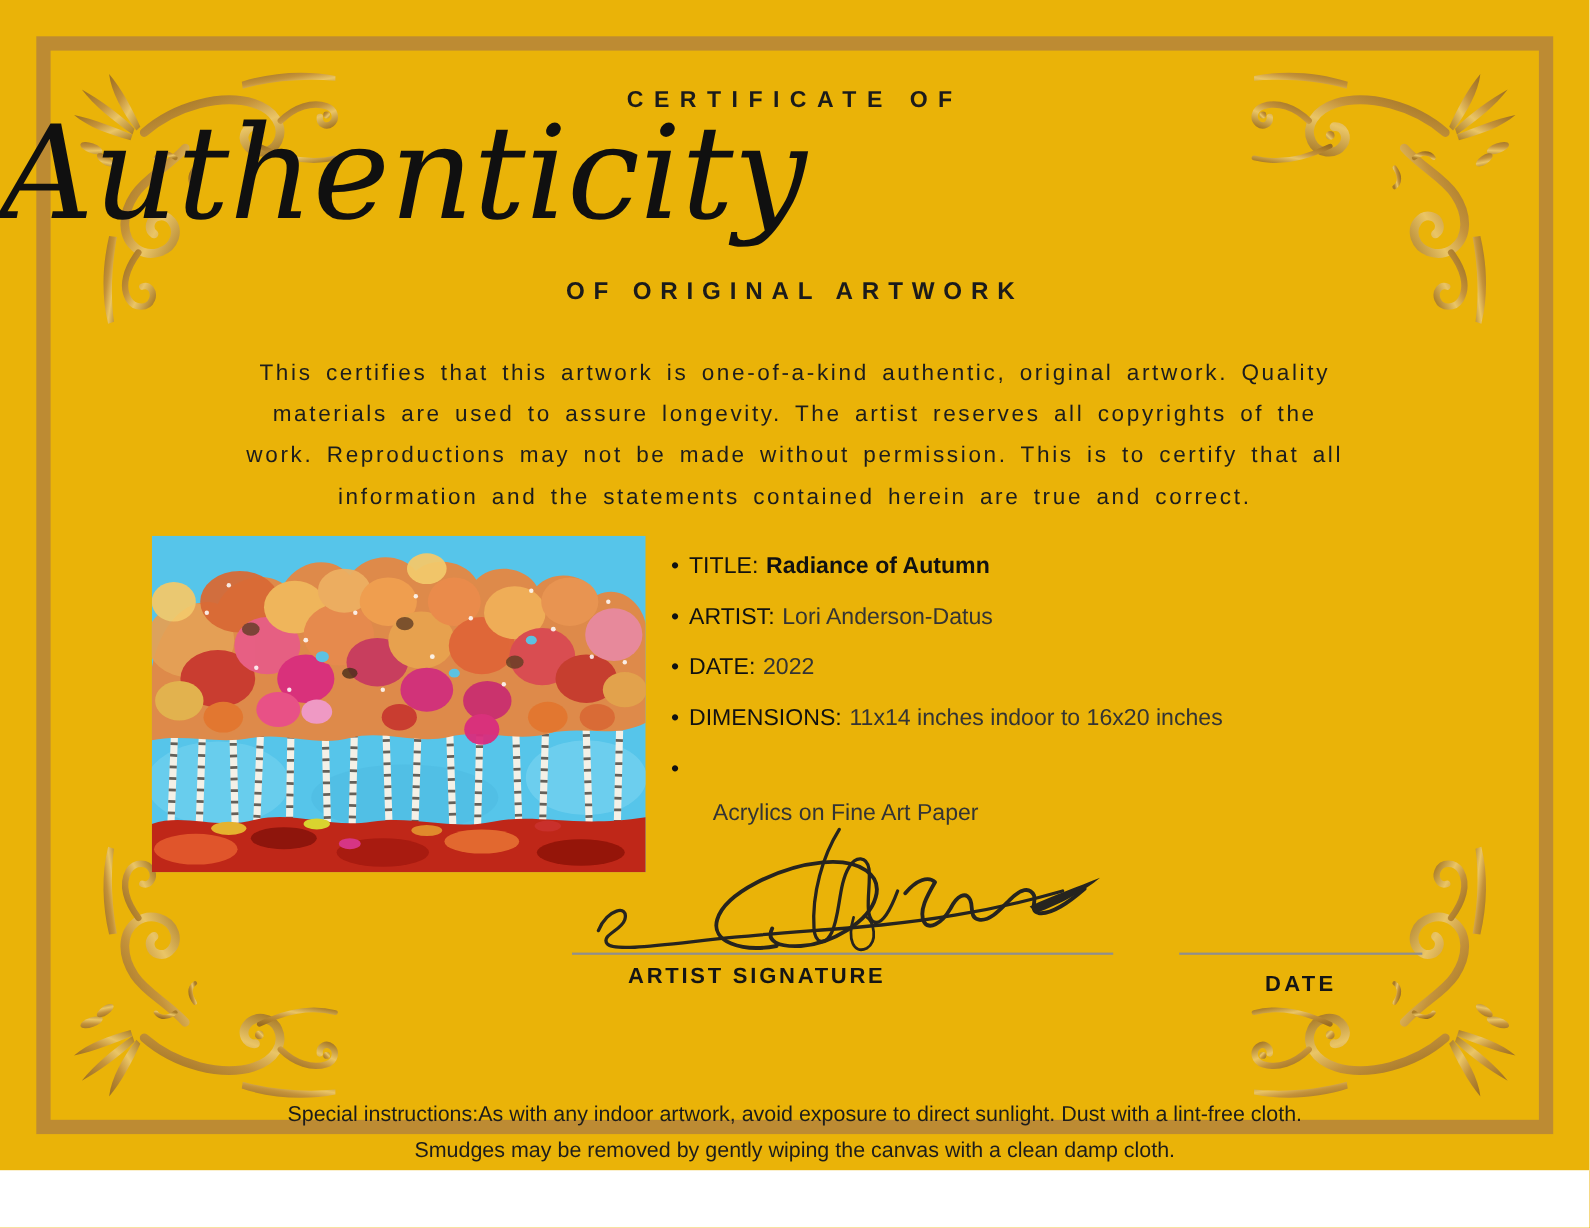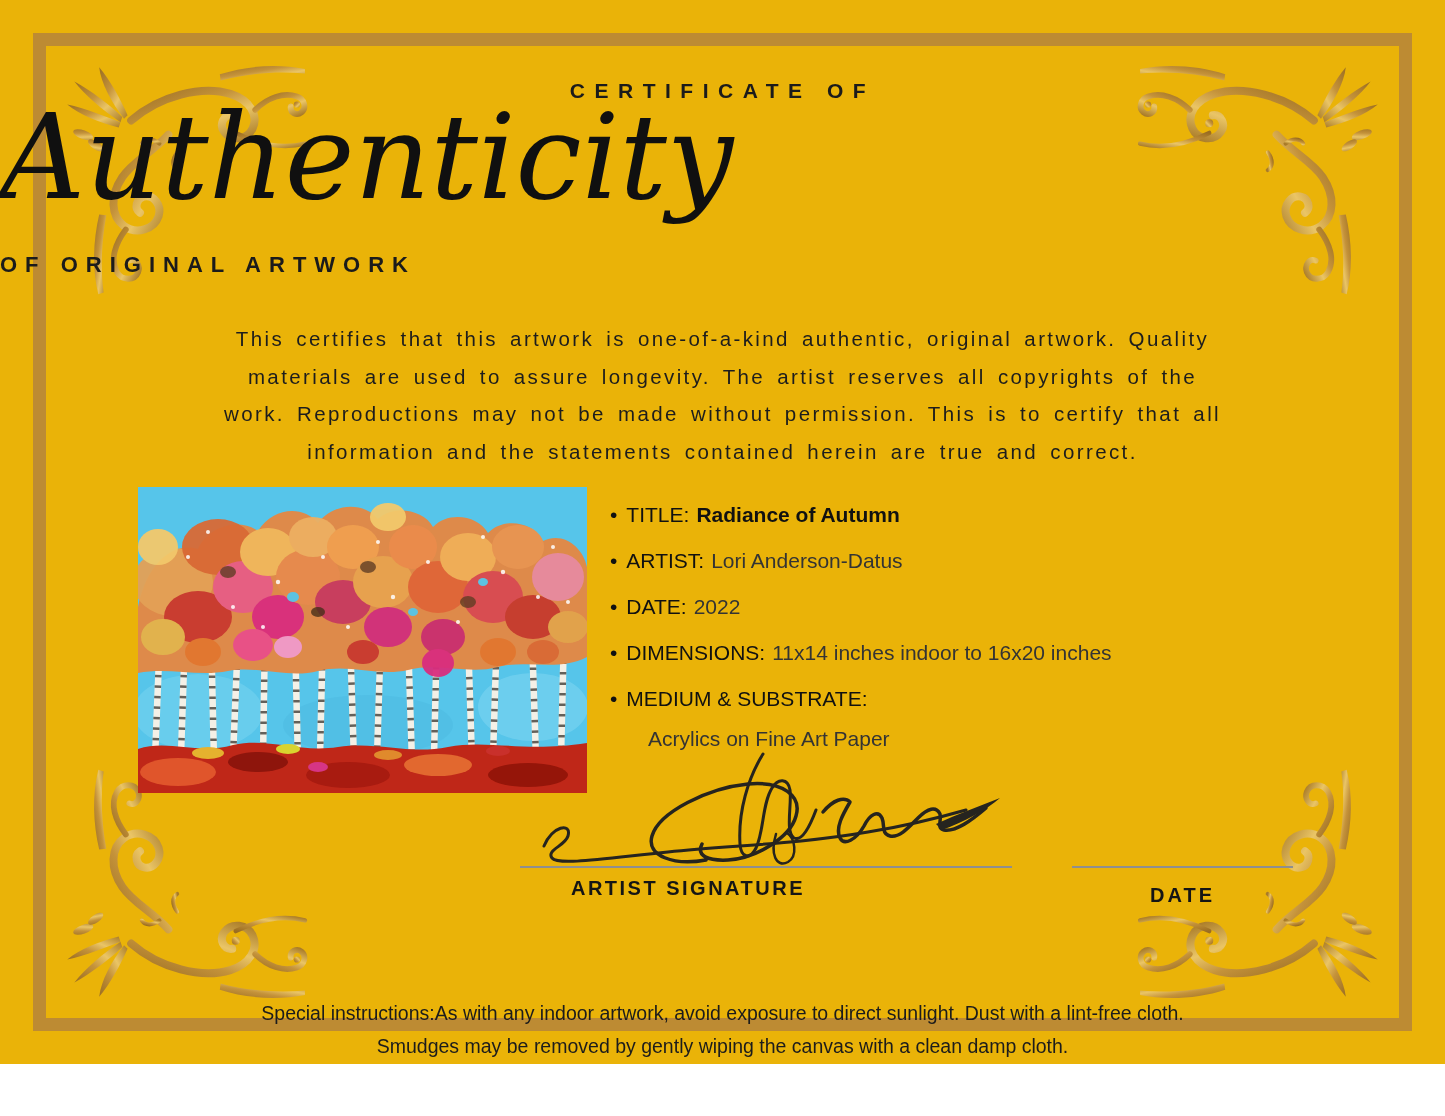--- a/index.html
+++ b/index.html
@@ -10,21 +10,21 @@
   .corner.tl{left:46px;top:46px;}
   .corner.tr{right:46px;top:46px;transform:scaleX(-1);}
   .corner.bl{left:46px;bottom:46px;transform:scaleY(-1);}
   .corner.br{right:46px;bottom:46px;transform:scale(-1,-1);}
 
   .eyebrow{position:absolute;top:79px;left:0;width:100%;text-align:center;
            font-size:21px;font-weight:700;letter-spacing:9.5px;color:#1b1b1b;}
   .script-title{position:absolute;top:84px;left:0;width:100%;text-align:left;
            font-family:"DejaVu Serif",serif;font-style:italic;font-weight:400;
            font-size:118px;line-height:1.25;color:#101010;}
-  .subtitle{position:absolute;top:252px;left:0;width:100%;
+  .subtitle{position:absolute;top:252px;left:0;width:100%;text-align:center;
            font-size:22px;font-weight:700;letter-spacing:8px;color:#1b1b1b;}
 
   .statement{position:absolute;top:320px;left:0;width:100%;text-align:center;
            font-size:20.5px;line-height:37.5px;letter-spacing:2.4px;word-spacing:4px;color:#1d1d1d;}
   .statement div{white-space:nowrap;}
 
   .artwork{position:absolute;left:138px;top:487px;width:449px;height:306px;}
 
   .details{position:absolute;left:610px;top:501px;font-size:21px;}
   .drow{display:flex;align-items:baseline;line-height:28px;margin-bottom:18px;}
@@ -245,21 +245,20 @@
       <span class="dlabel">DATE:</span>
       <span class="dvalue">2022</span>
     </div>
     <div class="drow">
       <span class="bullet">•</span>
       <span class="dlabel">DIMENSIONS:</span>
       <span class="dvalue">11x14 inches indoor to 16x20 inches</span>
     </div>
     <div class="drow">
       <span class="bullet">•</span>
-      <span class="dlabel">MEDIUM &amp; SUBSTRATE:</span>
     </div>
     <div class="dsub">Acrylics on Fine Art Paper</div>
   </div>
 
   <svg class="sig-svg" viewBox="0 0 470 124">
     <g fill="none" stroke="#26241F" stroke-linecap="round" stroke-linejoin="round">
       <path stroke-width="3" d="M6,98 C14,78 34,74 30,88 C27,98 8,102 14,110 C20,118 70,110 130,104 C200,97 260,96 330,84 C368,78 400,70 428,62"></path>
       <path stroke-width="3.5" d="M168,112 C136,118 108,108 114,88 C121,64 170,40 210,36 C245,33 264,48 258,68 C252,90 218,110 190,112 C170,113 158,108 164,96"></path>
       <path stroke-width="3" d="M225,6 C210,30 200,64 202,96 C203,110 212,112 218,100 C226,84 224,56 234,40 C240,30 250,30 252,42 C254,56 247,84 256,90 C264,94 272,78 278,62"></path>
       <path stroke-width="2.5" d="M238,86 C232,106 238,120 250,114 C260,108 257,90 249,85"></path>

